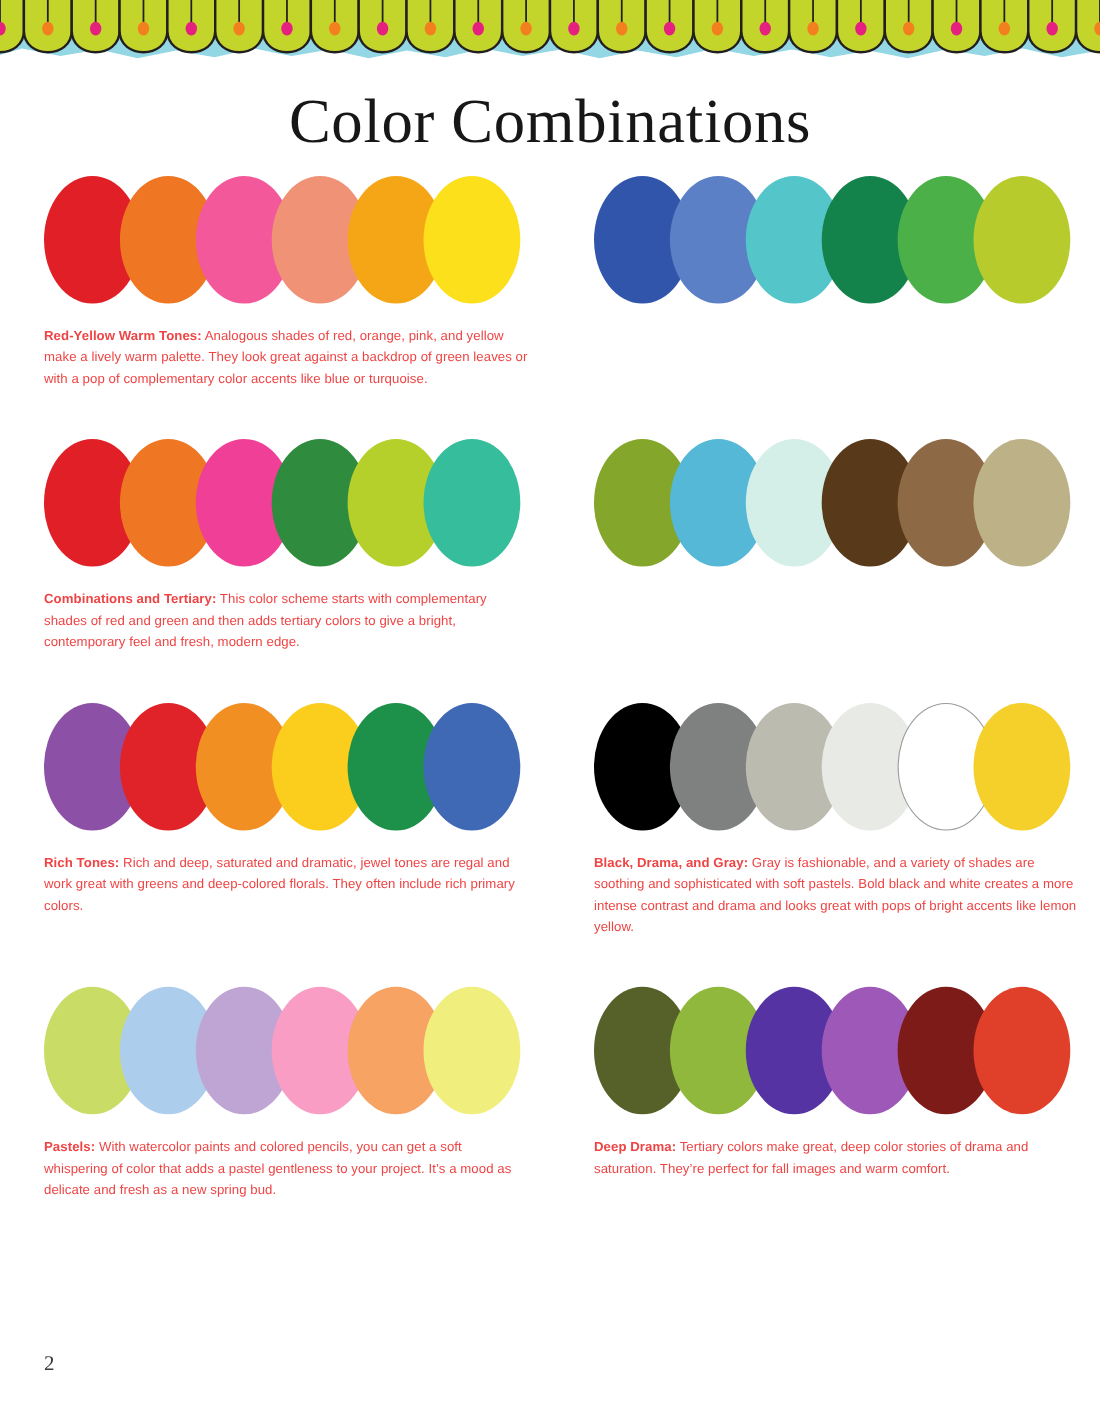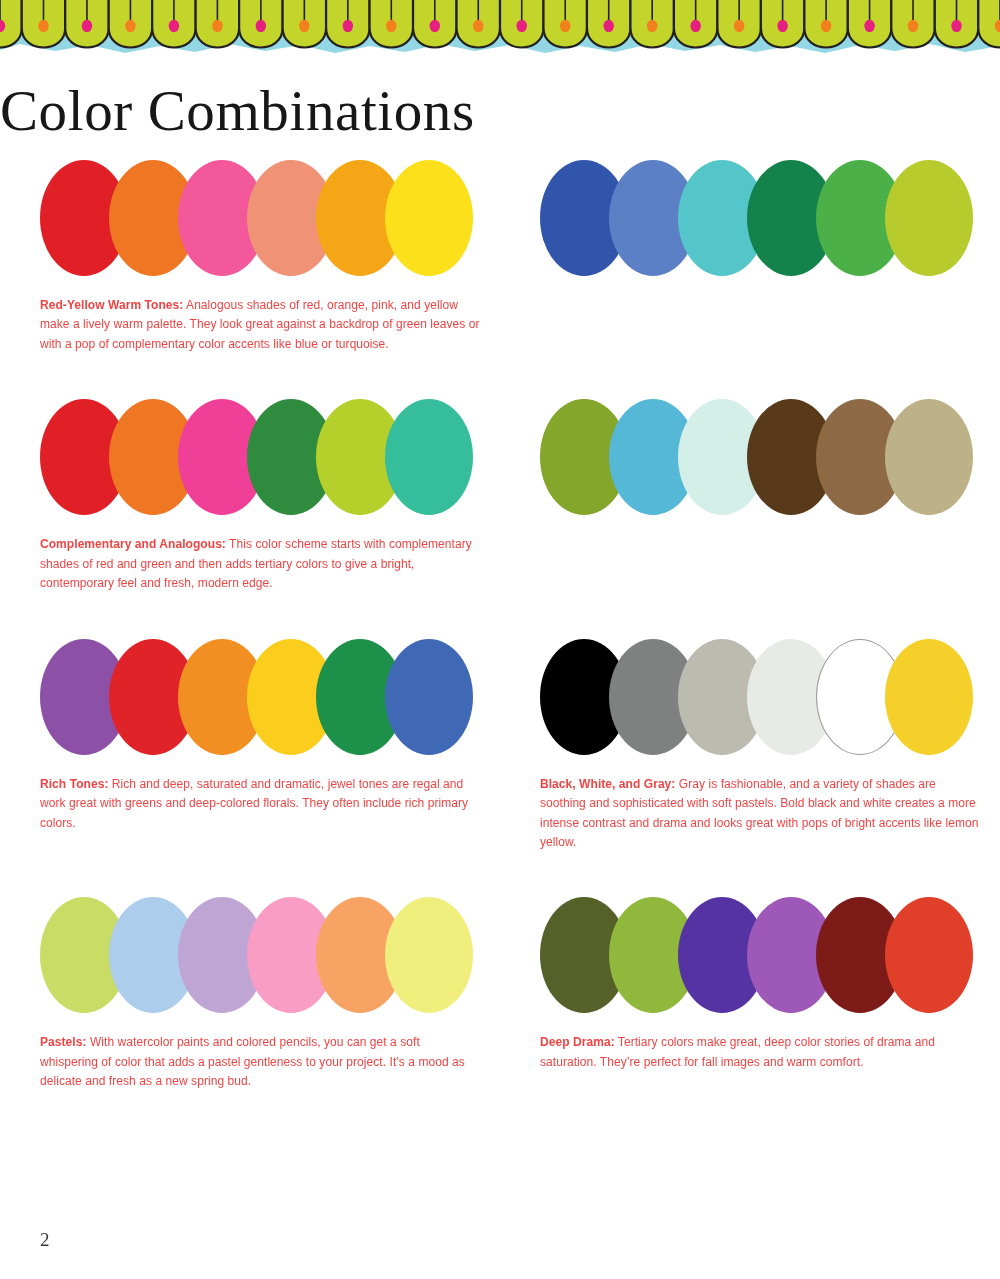--- a/index.html
+++ b/index.html
@@ -25,20 +25,21 @@
     overflow: hidden;
   }
   .top-border svg { display: block; }
 
   
   .page-title {
     position: absolute;
     top: 80px;
     left: 0;
     width: 1000px;
+    text-align: center;
     font-family: "Liberation Serif", "DejaVu Serif", serif;
     font-size: 57px;
     font-weight: 400;
     letter-spacing: 0.6px;
     color: #171717;
     line-height: 1.1;
   }
 
   
   .palette-grid {
@@ -270,21 +271,21 @@
     <div class="palette-block left">
       <div class="swatch-strip">
         <div class="swatch s0" style="background: rgb(224, 31, 38);"></div>
         <div class="swatch s1" style="background: rgb(239, 118, 34);"></div>
         <div class="swatch s2" style="background: rgb(240, 63, 151);"></div>
         <div class="swatch s3" style="background: rgb(47, 139, 61);"></div>
         <div class="swatch s4" style="background: rgb(181, 208, 43);"></div>
         <div class="swatch s5" style="background: rgb(54, 189, 155);"></div>
       </div>
       <p class="palette-caption">
-        <span class="cap-name">Complementary and Analogous:</span><span> This color scheme starts with complementary shades of red and green and then adds tertiary colors to give a bright, contemporary feel and fresh, modern edge.</span>
+        <span class="cap-name">Combinations and Tertiary:</span><span> This color scheme starts with complementary shades of red and green and then adds tertiary colors to give a bright, contemporary feel and fresh, modern edge.</span>
       </p>
     </div>
     <div class="palette-block right">
       <div class="swatch-strip">
         <div class="swatch s0" style="background: rgb(131, 166, 43);"></div>
         <div class="swatch s1" style="background: rgb(85, 184, 214);"></div>
         <div class="swatch s2" style="background: rgb(212, 238, 232);"></div>
         <div class="swatch s3" style="background: rgb(88, 58, 26);"></div>
         <div class="swatch s4" style="background: rgb(141, 106, 69);"></div>
         <div class="swatch s5" style="background: rgb(189, 178, 135);"></div>
@@ -311,21 +312,21 @@
     <div class="palette-block right">
       <div class="swatch-strip">
         <div class="swatch s0" style="background: rgb(0, 0, 0);"></div>
         <div class="swatch s1" style="background: rgb(127, 129, 128);"></div>
         <div class="swatch s2" style="background: rgb(188, 187, 176);"></div>
         <div class="swatch s3" style="background: rgb(232, 234, 229);"></div>
         <div class="swatch s4" style="background: rgb(255, 255, 255); border: 1px solid rgb(154, 154, 154); box-sizing: border-box;"></div>
         <div class="swatch s5" style="background: rgb(245, 208, 42);"></div>
       </div>
       <p class="palette-caption">
-        <span class="cap-name">Black, White, and Gray:</span><span> Gray is fashionable, and a variety of shades are soothing and sophisticated with soft pastels. Bold black and white creates a more intense contrast and drama and looks great with pops of bright accents like lemon yellow.</span>
+        <span class="cap-name">Black, Drama, and Gray:</span><span> Gray is fashionable, and a variety of shades are soothing and sophisticated with soft pastels. Bold black and white creates a more intense contrast and drama and looks great with pops of bright accents like lemon yellow.</span>
       </p>
     </div>
   </div>
 
   <div class="row-spacer"></div>
 
   <div class="palette-row">
     <div class="palette-block right">
       <div class="swatch-strip">
         <div class="swatch s0" style="background: rgb(200, 220, 102);"></div>

